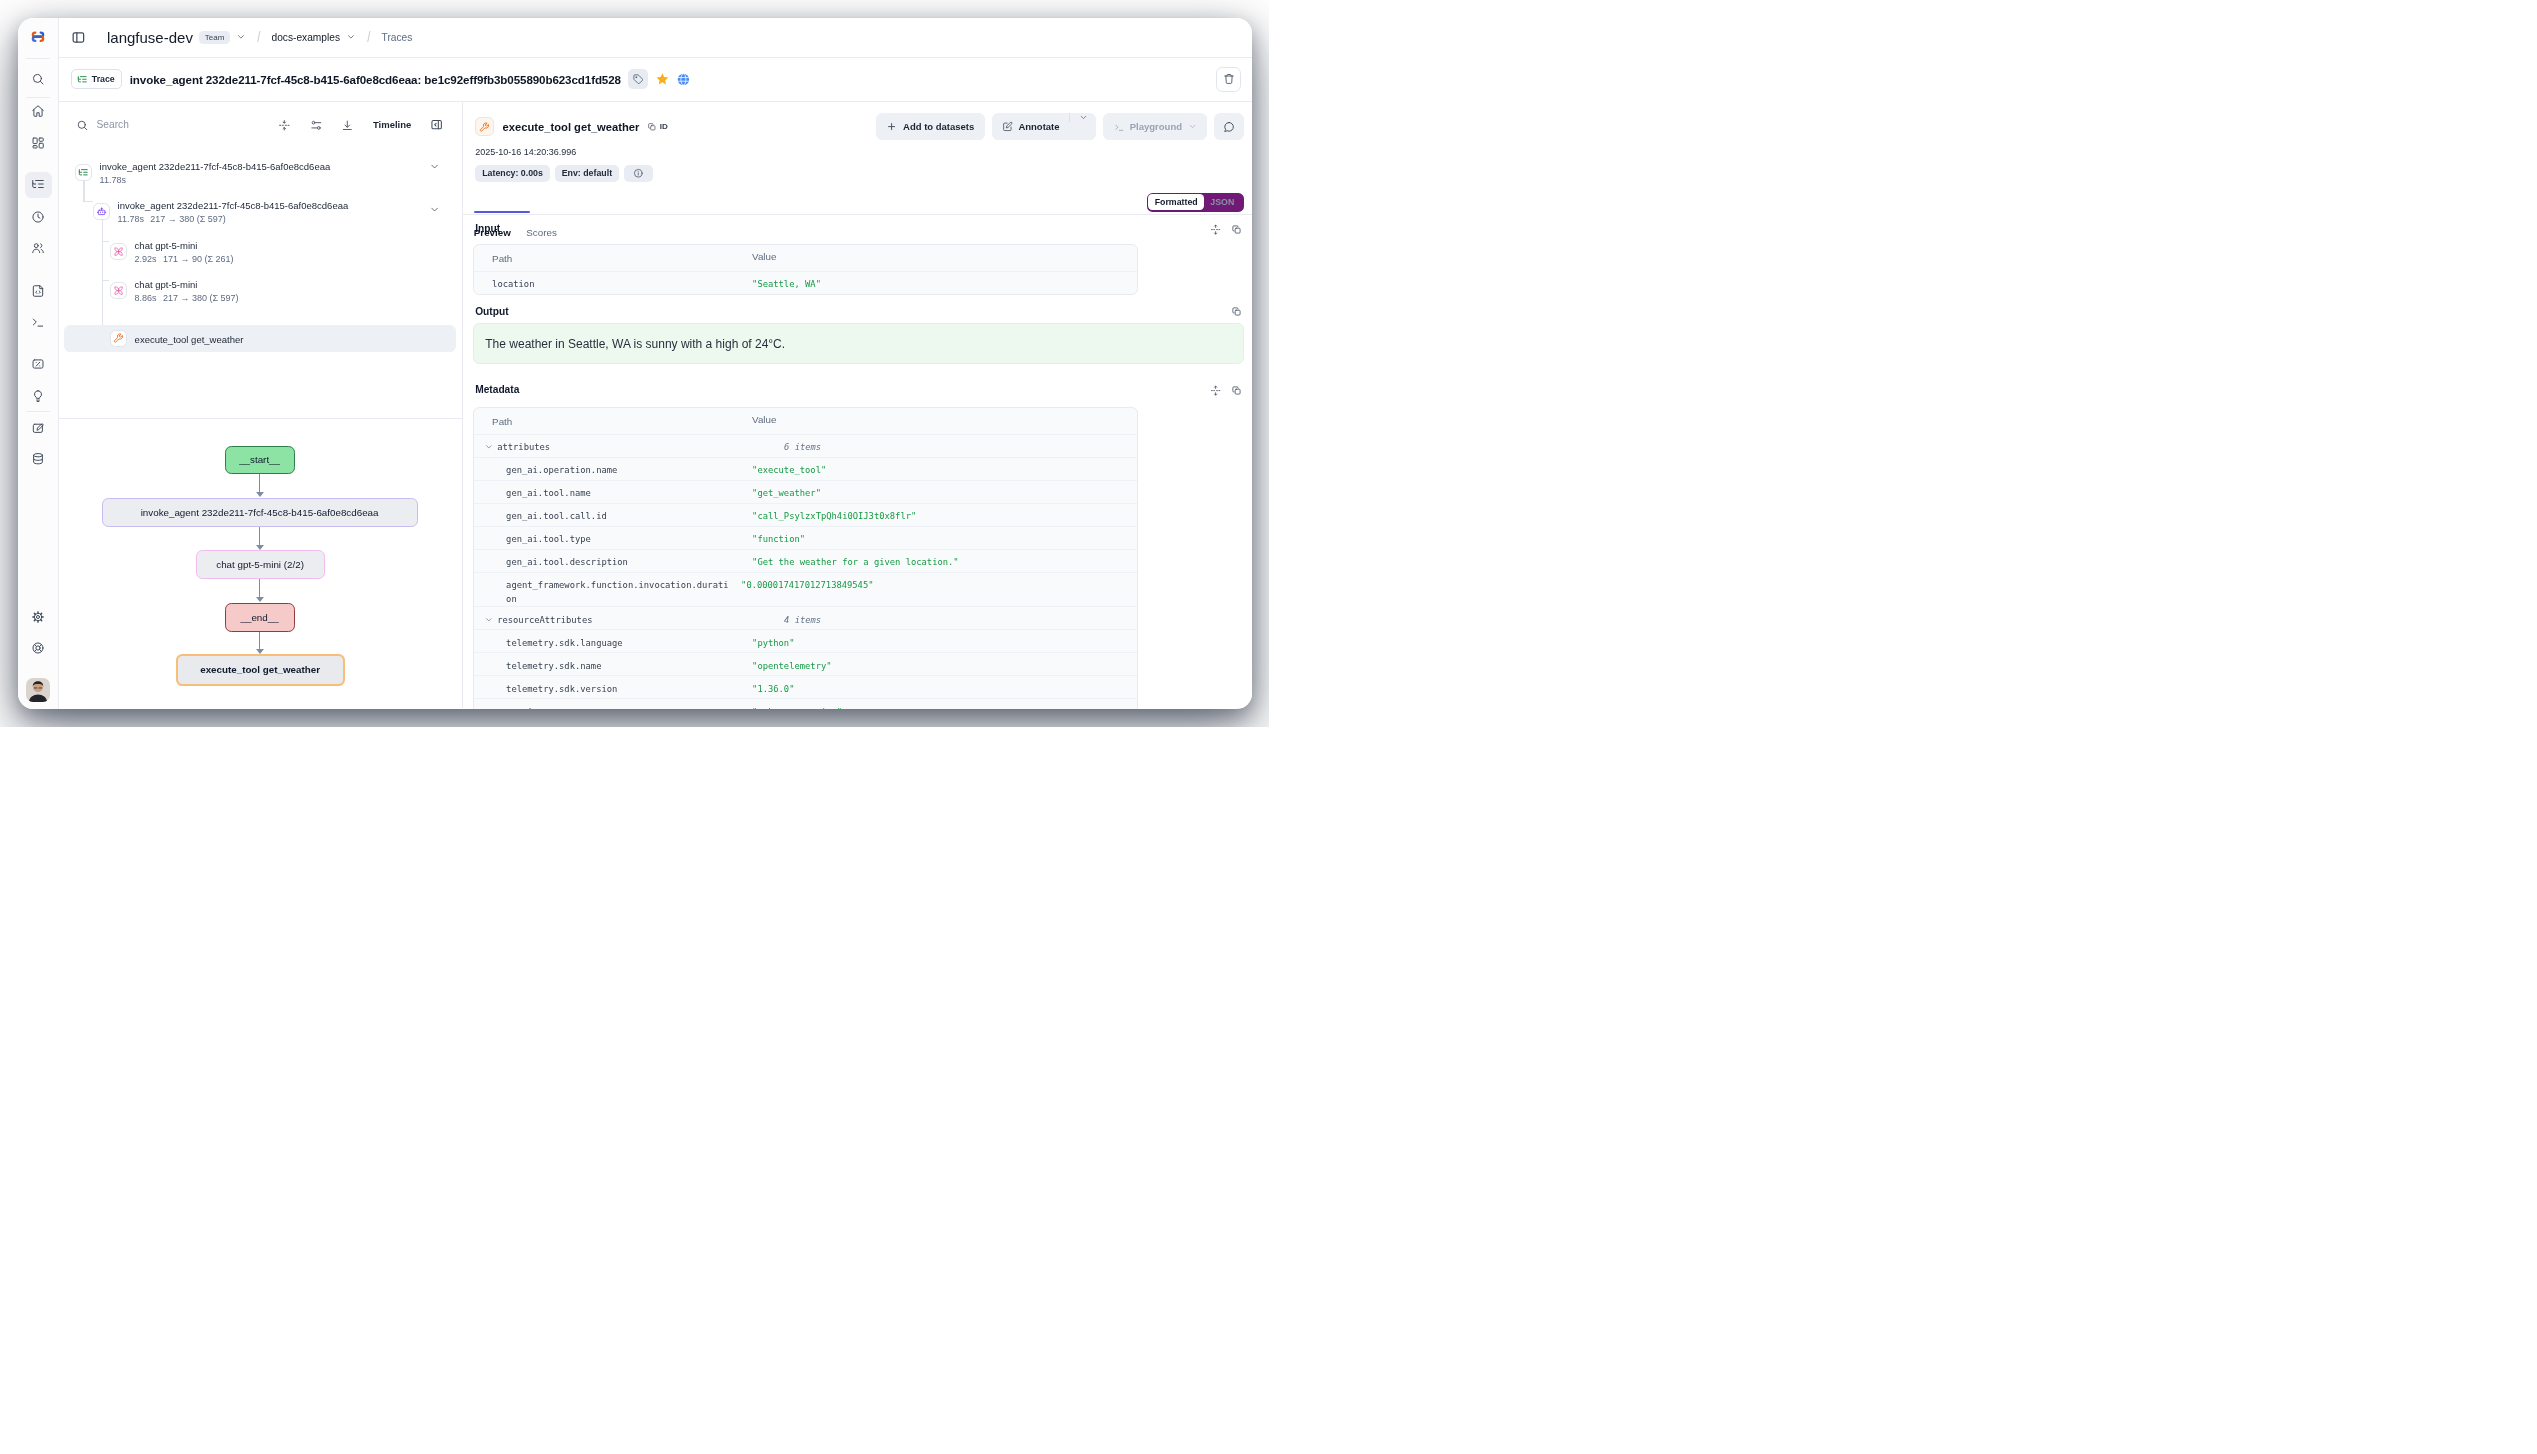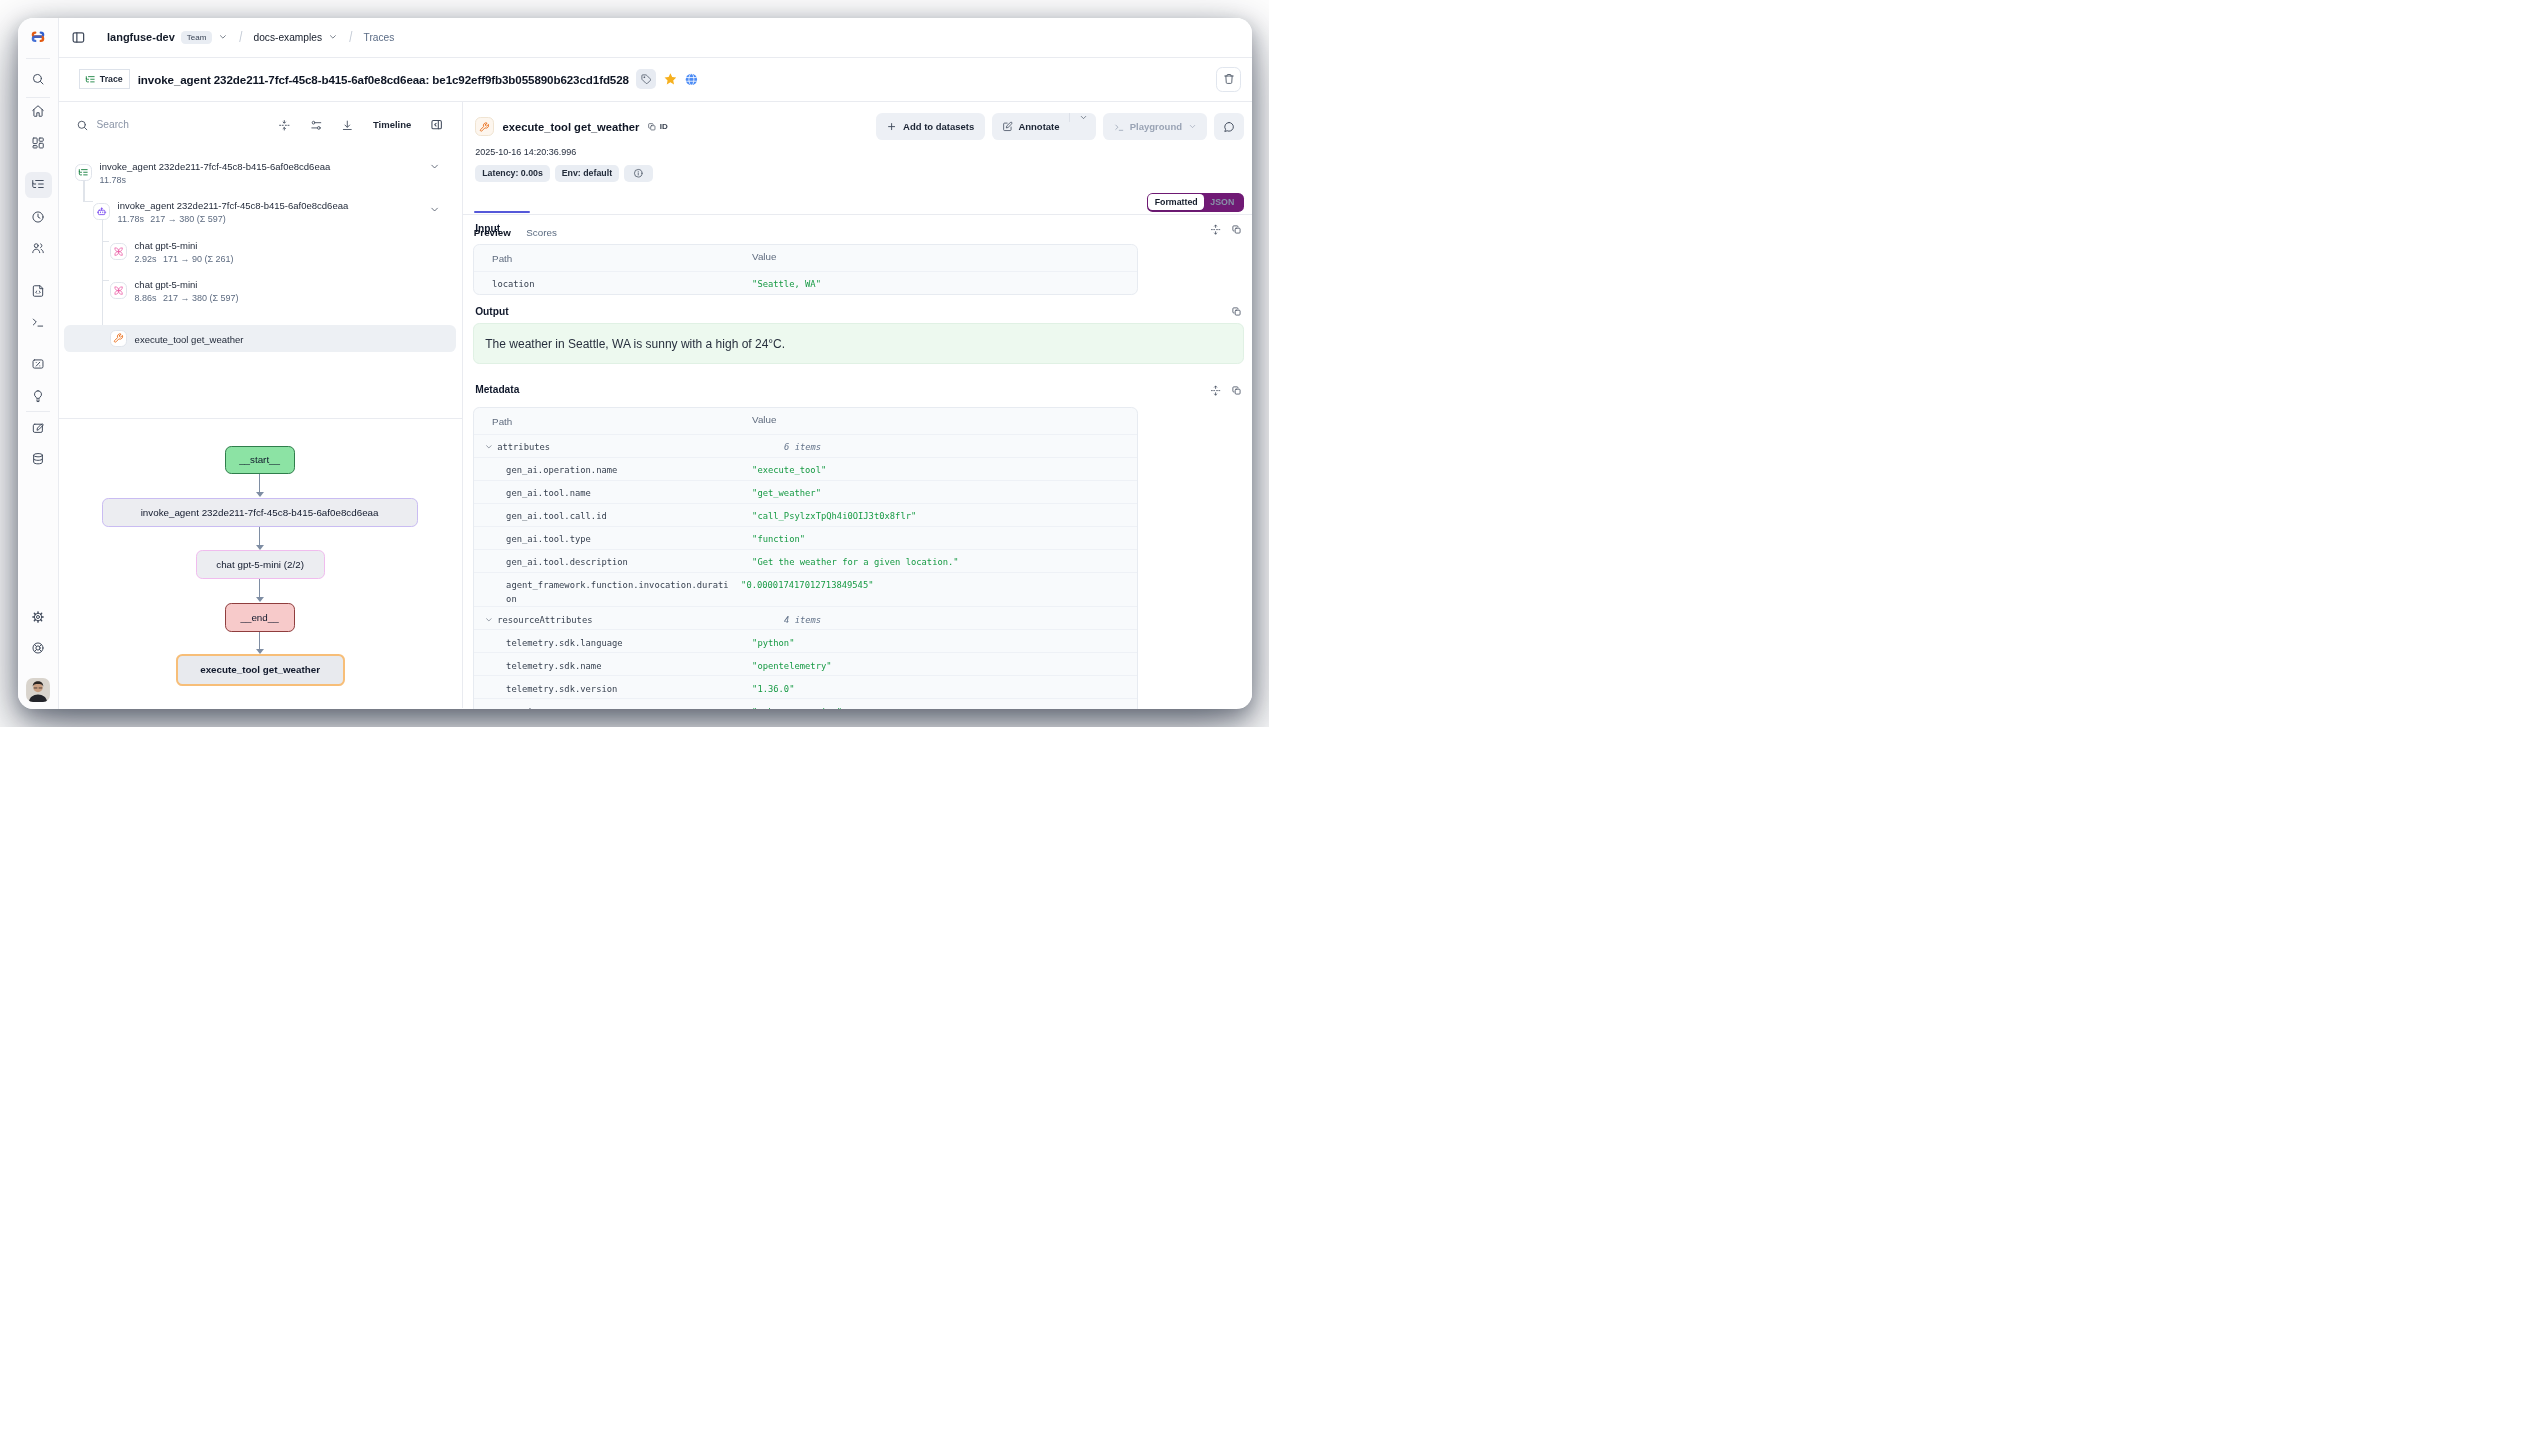--- a/index.html
+++ b/index.html
@@ -25,29 +25,29 @@
   #sidebar { position:absolute; left:0; top:0; width:41px; height:691px; background:#fcfcfd; border-right:0.7px solid #e9ebf0; }
   .sb-ic { position:absolute; left:13.3px; width:14px; height:14px; cursor:pointer; }
   .sb-active { position:absolute; left:7px; top:154px; width:27px; height:26px; background:#eceef3; border-radius:6.3px; }
   .sb-div { position:absolute; left:8.4px; width:24px; border-top:0.7px solid #e9ebf0; }
   #logo { position:absolute; left:11.2px; top:11.2px; width:18px; height:15.5px; }
   #avatar { position:absolute; left:8.4px; top:660px; width:24px; height:24.6px; border-radius:7px; overflow:hidden; cursor:pointer; }
 
   
   #hdr { position:absolute; left:41px; top:0; width:1194px; height:40px; background:#fff; border-bottom:0.7px solid #e9ebf0; display:flex; align-items:center; padding-left:12.6px; }
   #hdr .crumb { display:flex; align-items:center; gap:6.3px; }
-  .crumb-name { font-size:11px; font-weight:700; color:#141b29; }
+  .crumb-name { font-size:15px; font-weight:400; color:#141b29; }
   .crumb-badge { background:#e9edf3; color:#3a4556; font-size:8px; font-weight:500; padding:2.1px 5.6px; border-radius:4.2px; }
   .crumb-sep { color:#c3cad5; font-size:11.2px; font-weight:300; padding:0 4.9px; transform:scaleY(1.25); }
   .crumb-link { font-size:10.2px; color:#141b29; font-weight:500; }
   .crumb-last { font-size:10.2px; color:#5a6b85; font-weight:500; }
 
   
   #tracebar { position:absolute; left:41px; top:40px; width:1194px; height:44px; background:#fff; border-bottom:0.7px solid #e9ebf0; display:flex; align-items:center; padding:0 11.2px 0 12.6px; }
-  .trace-badge { display:flex; align-items:center; gap:4.2px; border:0.7px solid #dde2ea; border-radius:0; padding:3.5px 6.3px 3.5px 4.9px; background:#fff; font-size:8.8px; font-weight:600; color:#1e2736;margin-left:8px; }
+  .trace-badge { display:flex; align-items:center; gap:4.2px; border:0.7px solid #dde2ea; border-radius:5px; padding:3.5px 6.3px 3.5px 4.9px; background:#fff; font-size:8.8px; font-weight:600; color:#1e2736; }
   #trace-title { margin-left:7.7px; font-size:11.6px; font-weight:650; color:#0e1524; letter-spacing:-0.1px; white-space:nowrap; }
   .title-ic { margin-left:7px; cursor:pointer; }
   .tag-chip { background:#e7ebf2; border-radius:4.9px; width:19.7px; height:19.7px; display:flex; align-items:center; justify-content:center; }
   #trash-btn { margin-left:auto; width:25px; height:25px; border:0.7px solid #e1e6ee; border-radius:6.3px; background:#fff; display:flex; align-items:center; justify-content:center; cursor:pointer; }
 
   
   #left { position:absolute; left:41px; top:84px; width:404px; height:606px; background:#fff; border-right:0.7px solid #e9ebf0; }
   #tree-toolbar { position:absolute; left:0; top:9.8px; width:404px; height:27px; display:flex; align-items:center; padding:0 19px 0 17px; }
   #search-input { border:none; outline:none; font-size:10.2px; color:#222b3a; width:105px; margin-left:8.4px; font-family:"Liberation Sans",sans-serif; }
   #search-input::placeholder { color:#8a94a6; }

